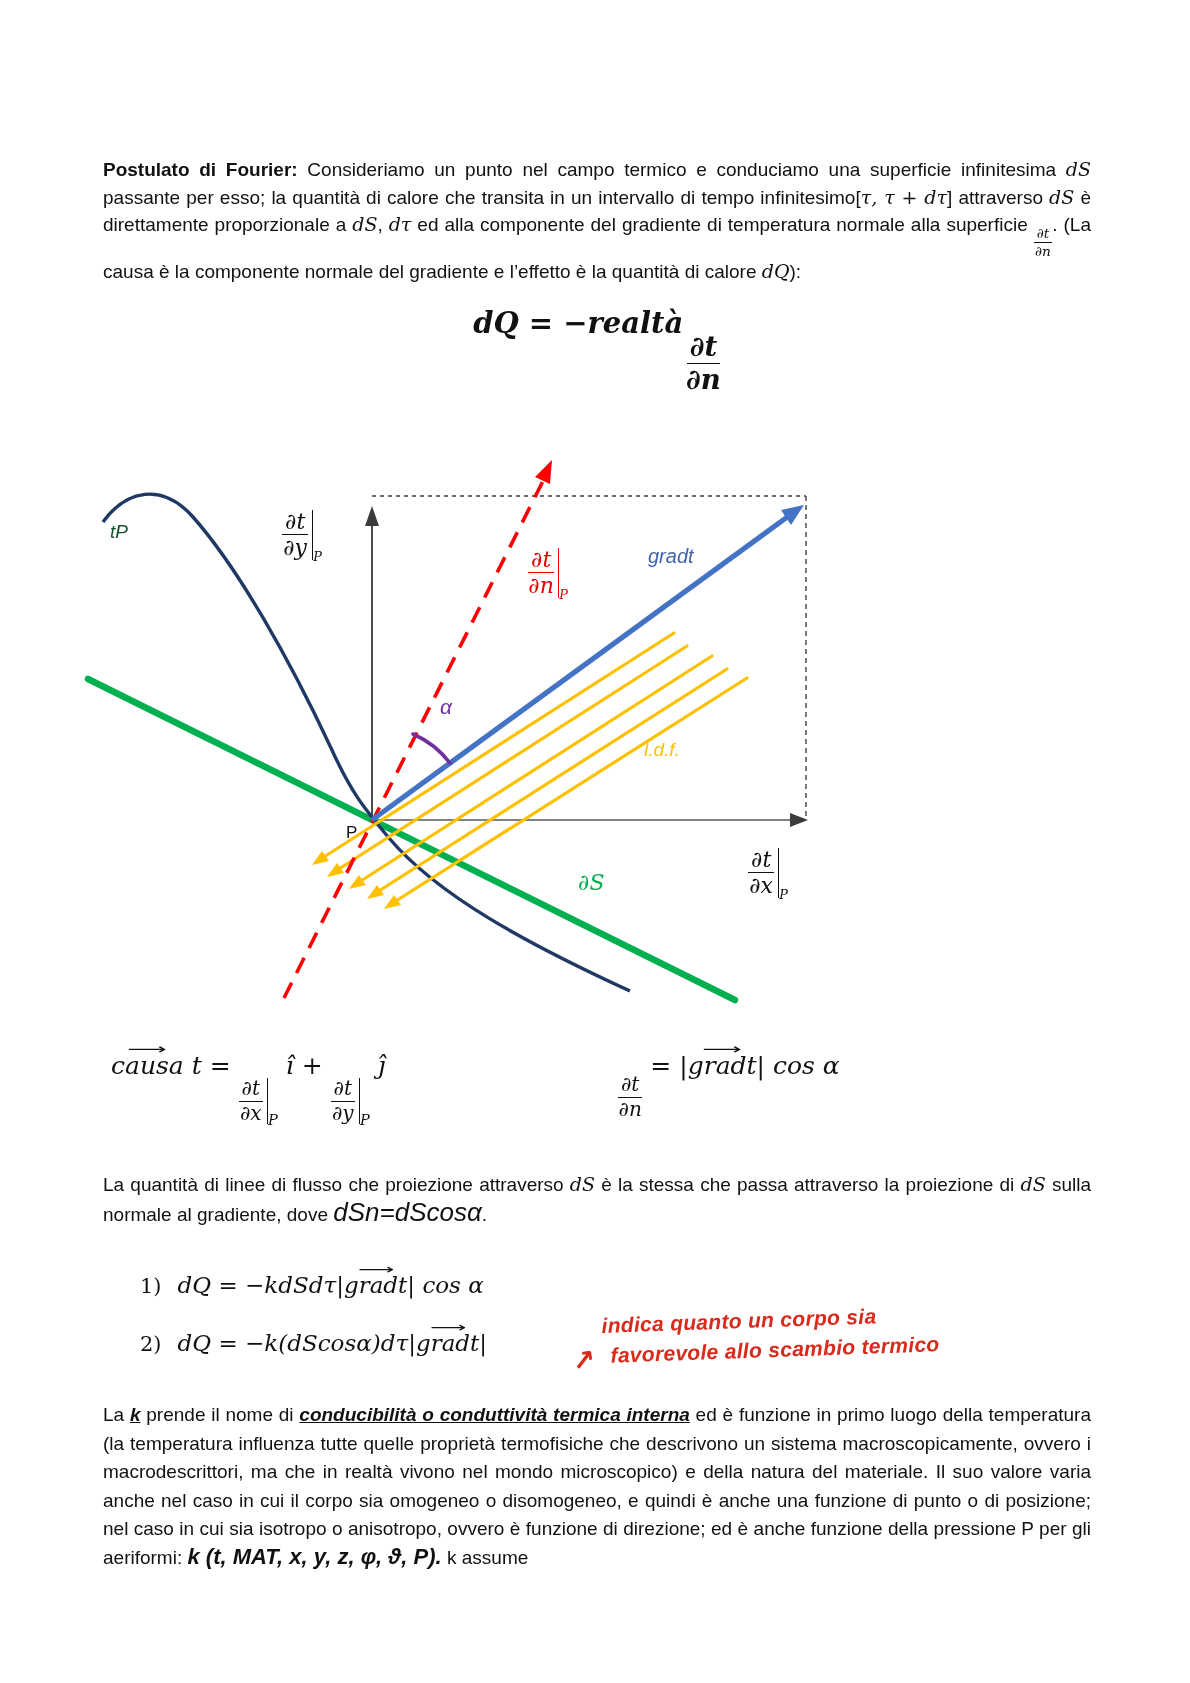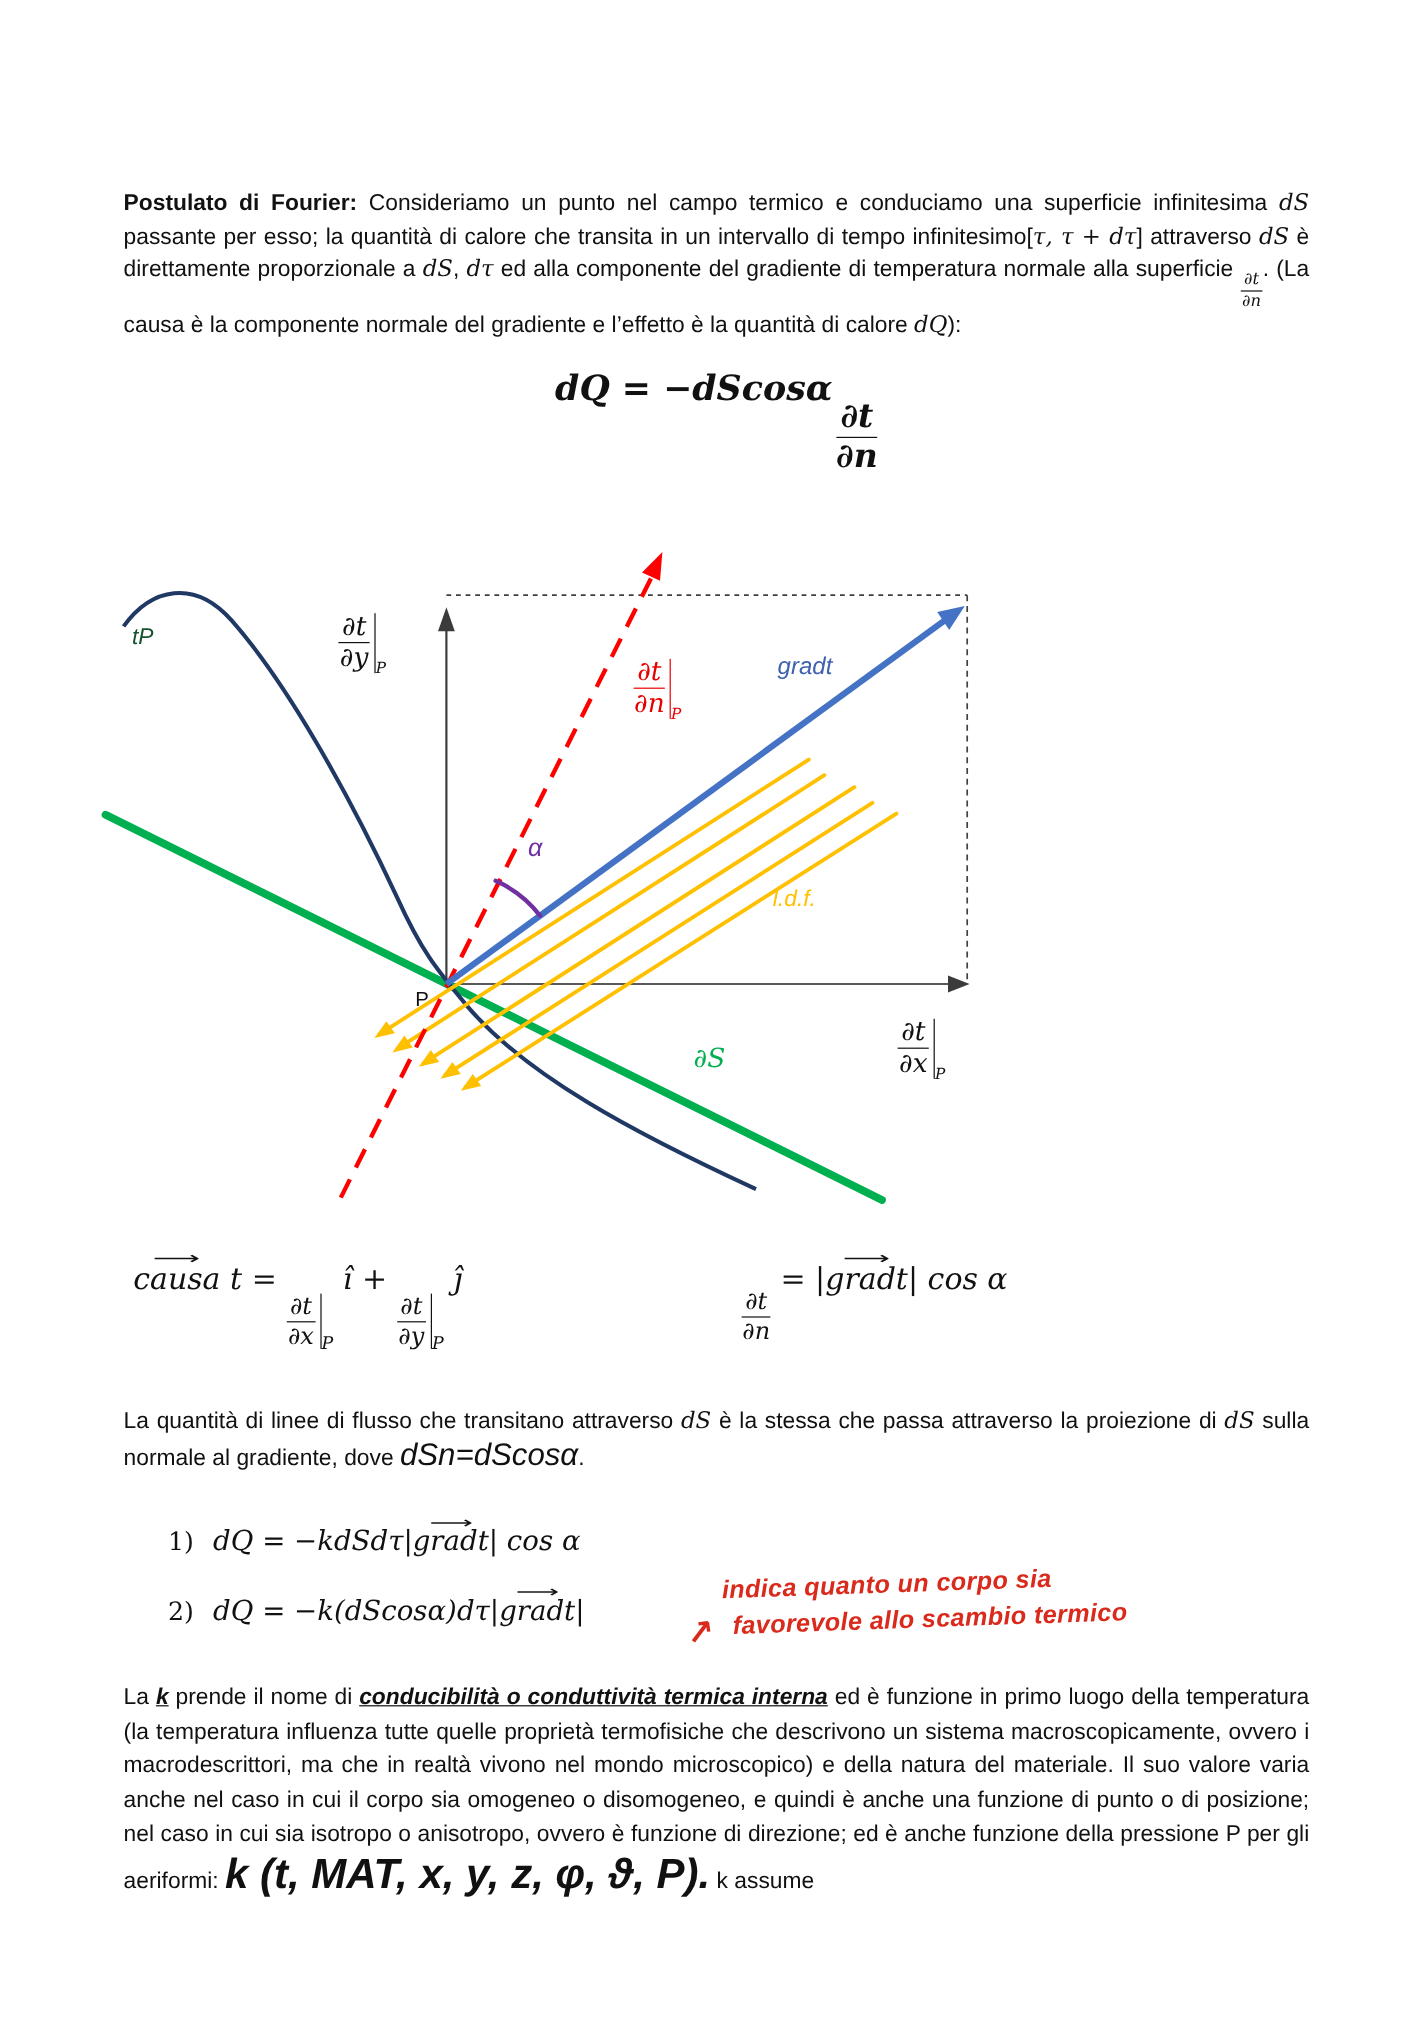--- a/index.html
+++ b/index.html
@@ -35,21 +35,21 @@
 
   .formula-row{top:1045px;left:103px;width:1010px;height:95px;}
   .formula-row .fml{position:absolute;font-size:25px;}
   .fml .frac{font-size:0.8em;}
   .fracev .frac{font-size:0.8em;}
 
   .eqline{font-size:23px;}
   .eqline .lbl{font-family:"DejaVu Serif",serif;font-style:normal;font-size:21px;margin-right:16px;}
 
   .bigmath{font-family:Liberation Sans, sans-serif;font-style:italic;font-size:26px;line-height:1;}
-  .kbig{font-weight:bold;font-style:italic;font-size:35px;line-height:1;}
+  .kbig{font-weight:bold;font-style:italic;font-size:22px;line-height:1;}
 
   .note{color:#d92a1c;font-style:italic;font-weight:bold;font-size:21px;line-height:1.45;
         transform:rotate(-2deg);width:340px;letter-spacing:0.3px;}
   .note-arrow{color:#d92a1c;font-size:28px;font-weight:bold;transform:rotate(-8deg);}
 
   
   .diagram{top:420px;left:0;width:1190px;height:600px;}
   .diagram svg{position:absolute;top:0;left:0;}
   .dlab{position:absolute;font-style:italic;line-height:1;}
   .dfrac{position:absolute;font-size:22px;}
@@ -60,21 +60,21 @@
 <div class="page">
 
   <p class="abs para" style="top:137px;">
     <span class="b">Postulato di Fourier:</span><span> Consideriamo un punto nel campo termico e conduciamo una superficie infinitesima </span><span class="i math">dS</span><span> passante per esso; la quantità di calore che transita in un intervallo di tempo infinitesimo[</span><span class="i math">τ, τ + dτ</span><span>] attraverso </span><span class="i math">dS</span><span> è direttamente proporzionale a </span><span class="i math">dS</span><span>, </span><span class="i math">dτ</span><span> ed alla componente del gradiente di temperatura normale alla superficie </span><span class="frac sm">
         <span class="fn">∂t</span>
         <span class="fd">∂n</span>
       </span><span>. (La causa è la componente normale del gradiente e l’effetto è la quantità di calore </span><span class="i math">dQ</span><span>):</span>
   </p>
 
   <div class="abs formula-main math">
-    <span>dQ = −dScosα</span> <span class="frac">
+    <span>dQ = −realtà</span> <span class="frac">
         <span class="fn">∂t</span>
         <span class="fd">∂n</span>
       </span>
   </div>
 
 
   <div class="abs diagram">
     <svg width="1190" height="600" viewBox="0 0 1190 600">
 
       <line x1="372" y1="76" x2="806" y2="76" stroke-width="1.4" stroke-dasharray="4 4" stroke="#404040"></line>
@@ -176,21 +176,21 @@
     </div>
     <div class="fml math" style="left:515px;top:6px;">
       <span class="frac">
           <span class="fn">∂t</span>
           <span class="fd">∂n</span>
         </span><span> = </span><span>|</span><span class="vec"><span class="va">⟶</span><span>gradt</span></span><span>|</span><span> cos α</span>
     </div>
   </div>
 
   <p class="abs para" style="top:1152px;">
-    <span>La quantità di linee di flusso che transitano attraverso </span><span class="i math">dS</span><span> è la stessa che passa attraverso la proiezione di </span><span class="i math">dS</span><span> sulla normale al gradiente, dove </span><span class="bigmath">dSn=dScosα</span><span>.</span>
+    <span>La quantità di linee di flusso che proiezione attraverso </span><span class="i math">dS</span><span> è la stessa che passa attraverso la proiezione di </span><span class="i math">dS</span><span> sulla normale al gradiente, dove </span><span class="bigmath">dSn=dScosα</span><span>.</span>
   </p>
 
 
   <div class="abs eqline math" style="left:140px;top:1272px;">
     <span class="lbl">1)</span><span>dQ = −kdSdτ|</span><span class="vec"><span class="va">⟶</span><span>gradt</span></span><span>| cos α</span>
   </div>
 
   <div class="abs eqline math" style="left:140px;top:1330px;">
     <span class="lbl">2)</span><span>dQ = −k(dScosα)dτ|</span><span class="vec"><span class="va">⟶</span><span>gradt</span></span><span>|</span>
   </div>

